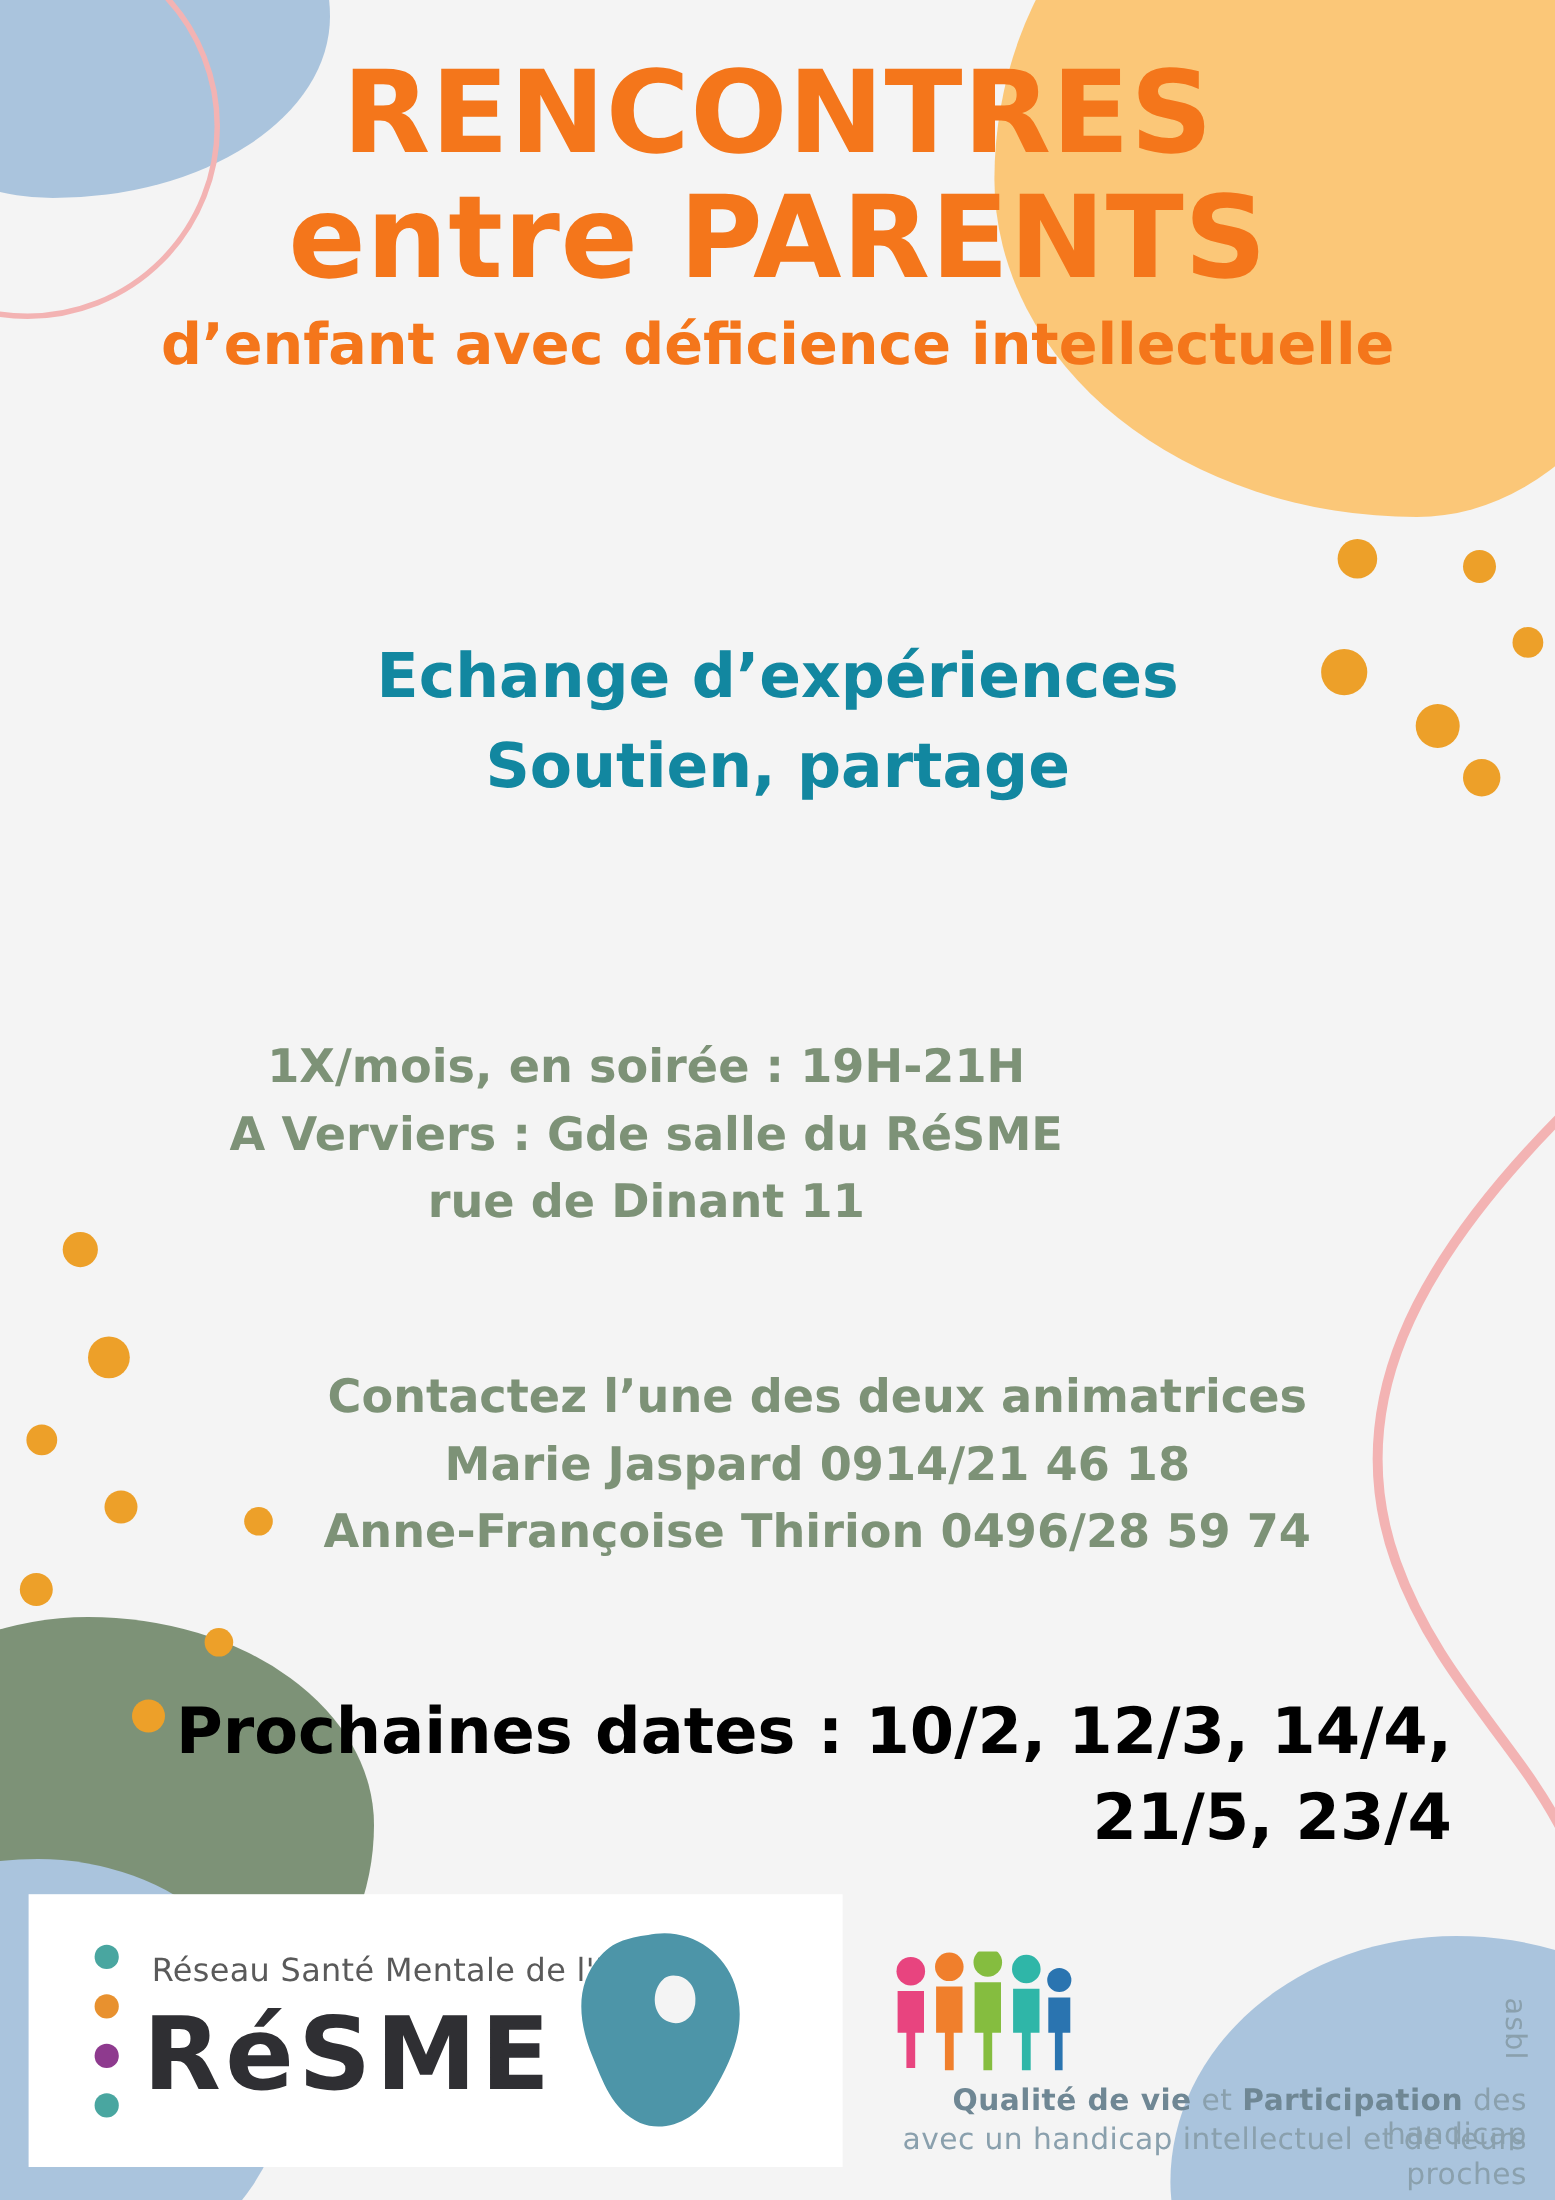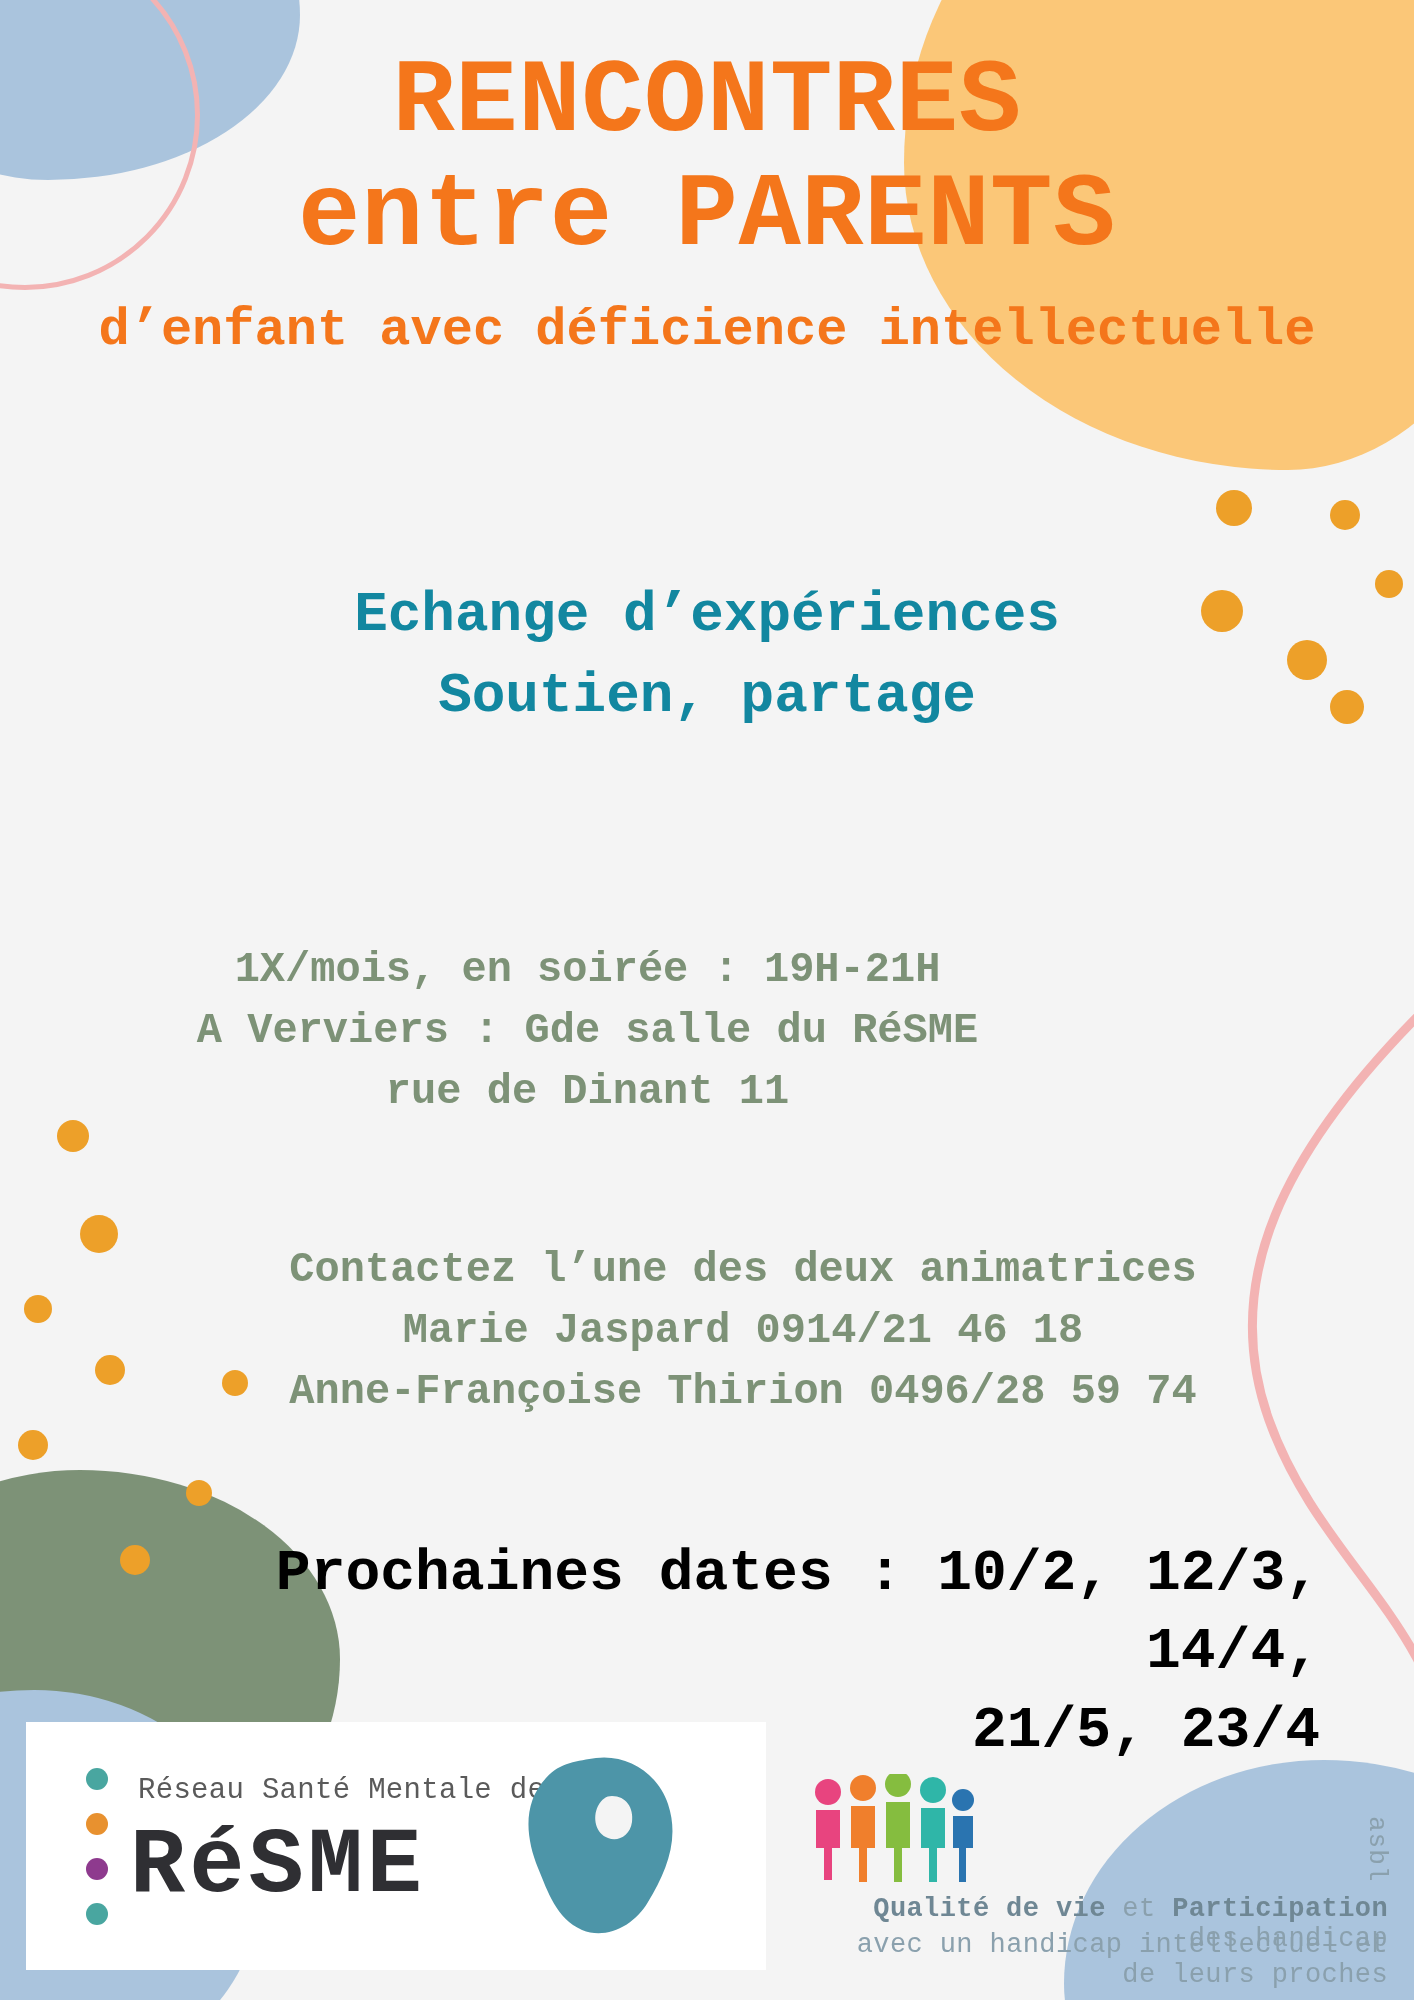--- a/index.html
+++ b/index.html
@@ -12,21 +12,20 @@
     background: #f4f4f4;
     font-family: "DejaVu Sans", "Liberation Sans", sans-serif;
     overflow: hidden;
   }
   .poster {
     position: relative;
     width: 1414px;
     height: 2000px;
     background: #f4f4f4;
     overflow: hidden;
-    font-family: Liberation Mono, monospace;
   }
 
   
   .blob {
     position: absolute;
     pointer-events: none;
   }
   .blob-blue-tl {
     left: -120px;
     top: -150px;
@@ -113,21 +112,21 @@
     font-weight: 700;
     color: #f4761b;
     line-height: 1.15;
     letter-spacing: 0.5px;
   }
   .title-line3 {
     font-size: 52px;
     font-weight: 700;
     color: #f4761b;
     line-height: 1.3;
-    margin-top: 20px;
+    margin-top: 4px;
   }
 
   .subtitle-block {
     position: absolute;
     top: 575px;
     left: 0;
     width: 1414px;
     text-align: center;
     color: #1287a0;
     font-size: 56px;

